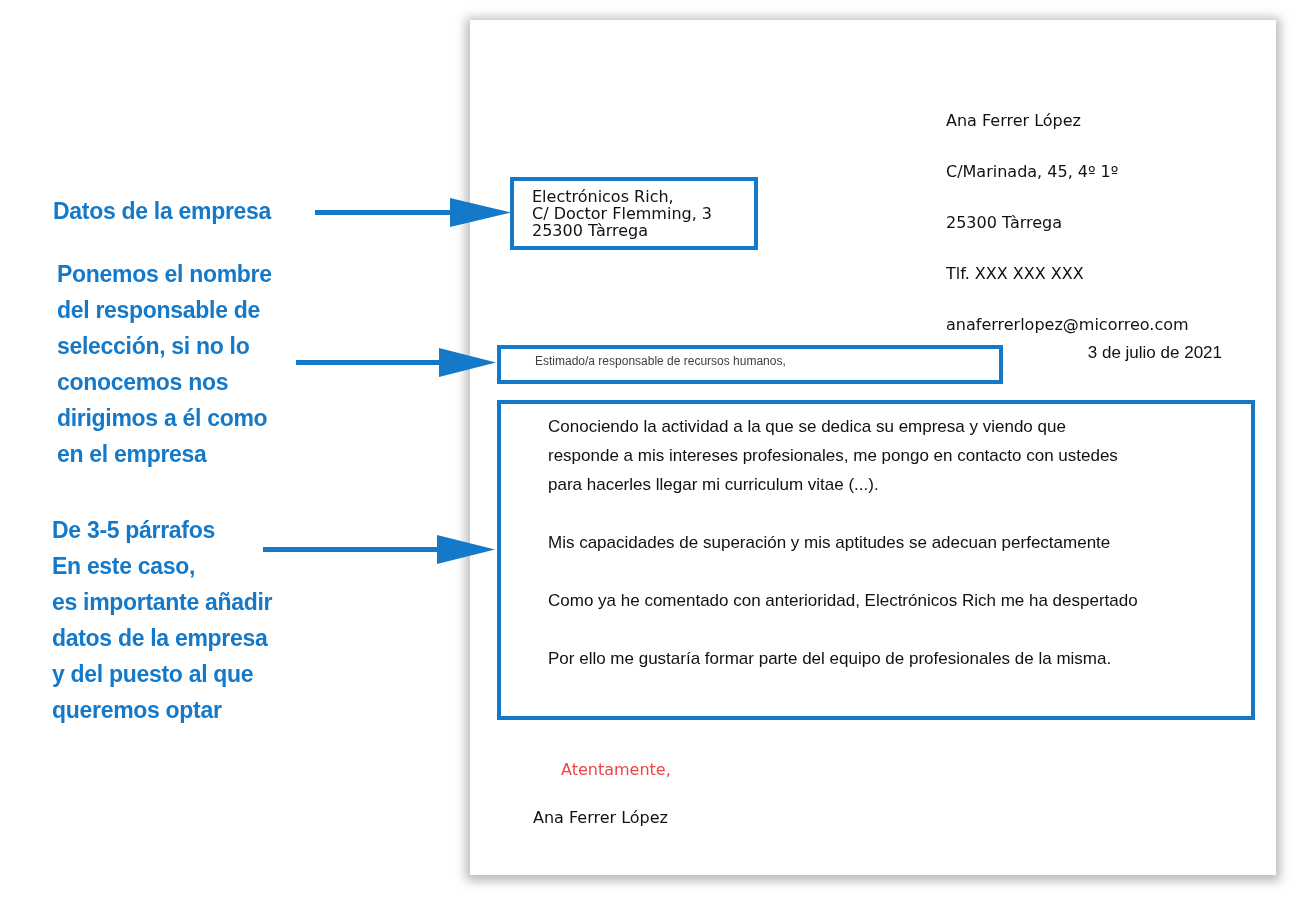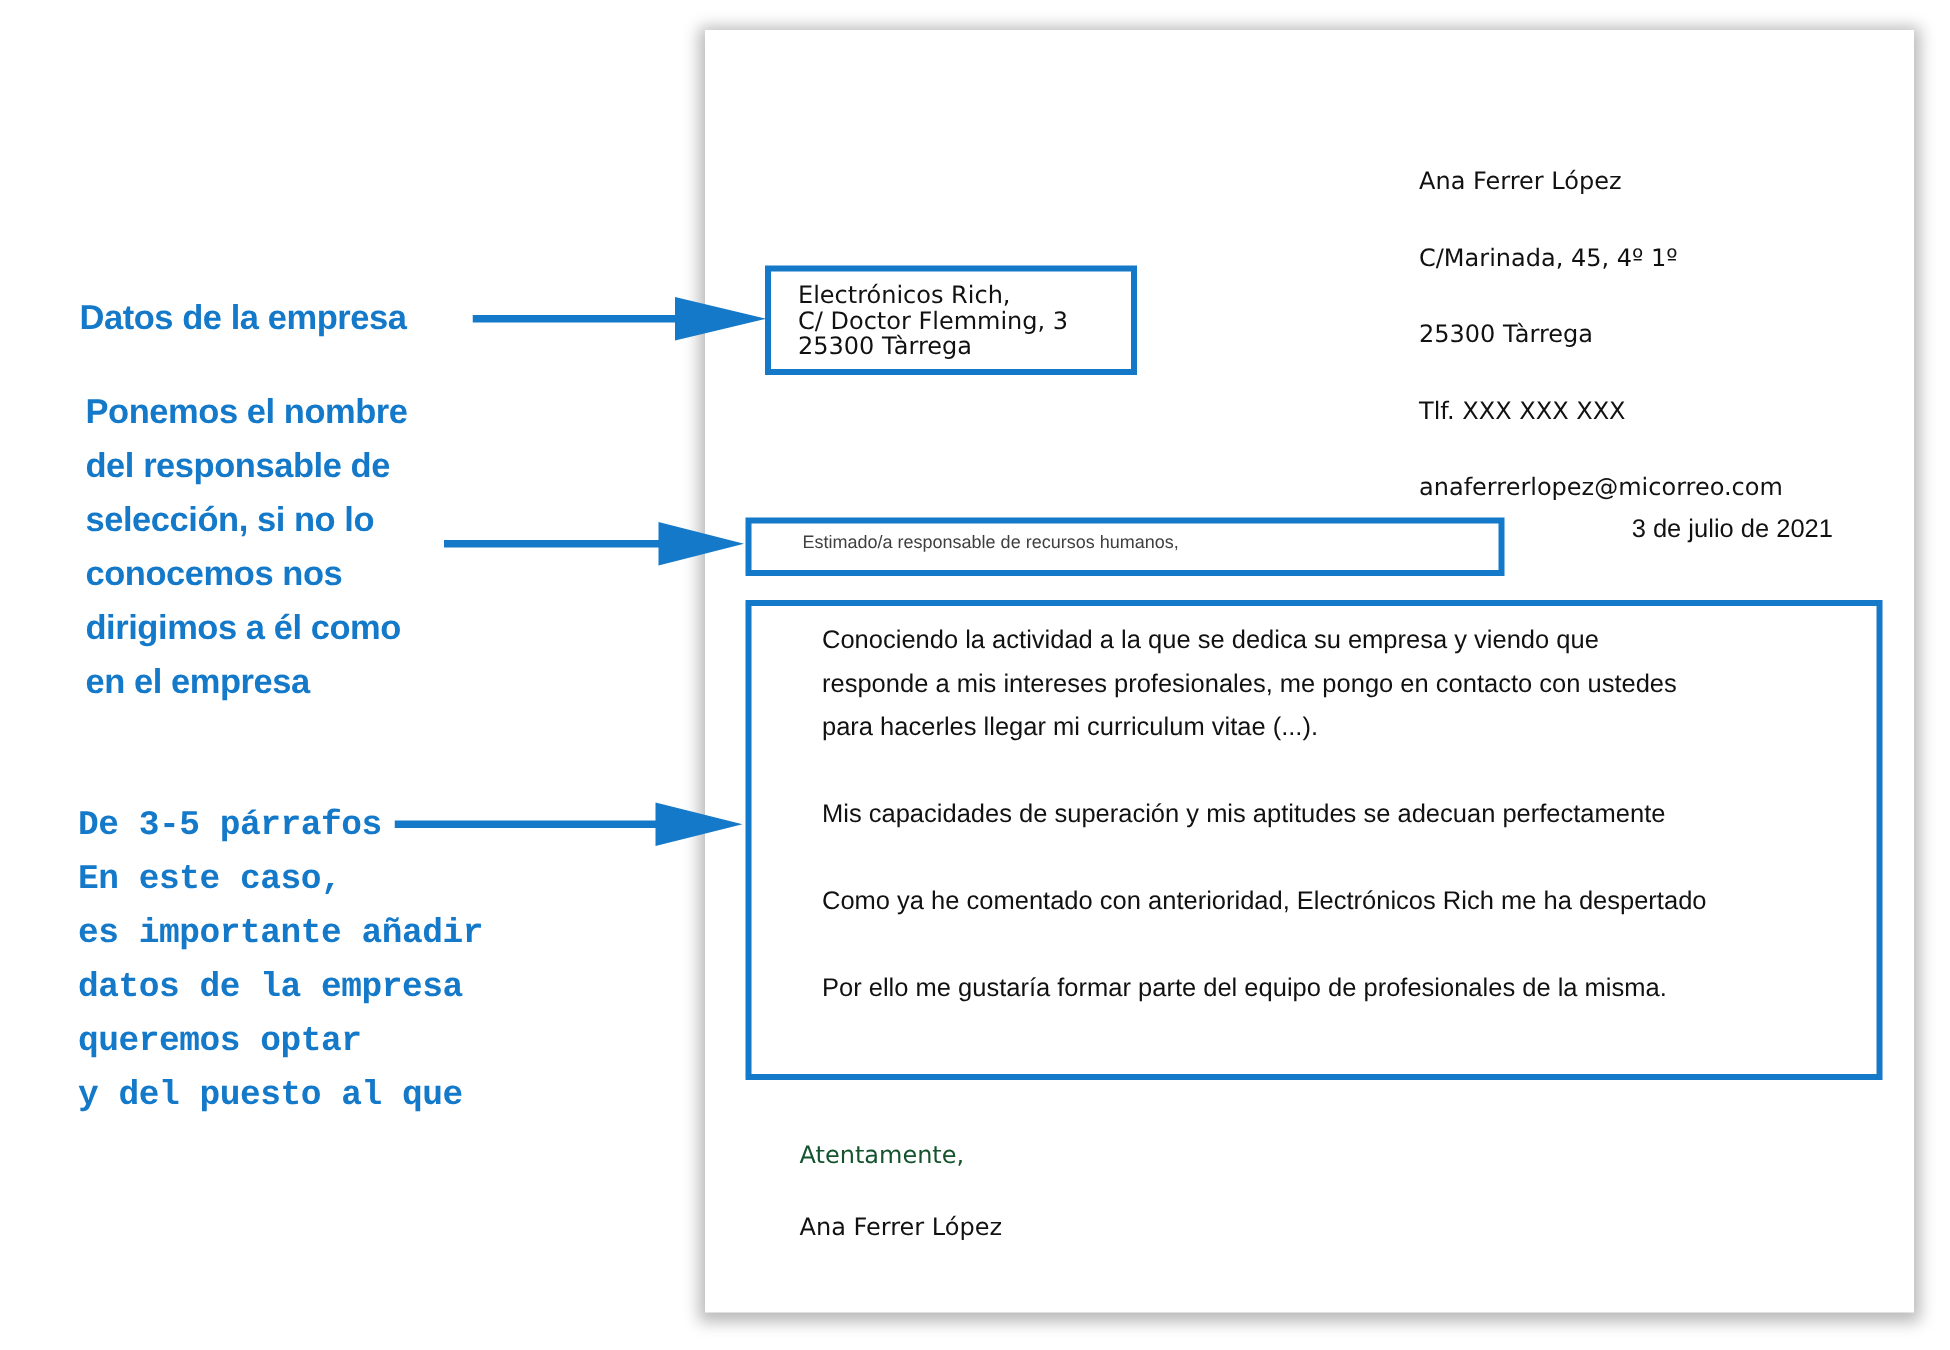--- a/index.html
+++ b/index.html
@@ -37,35 +37,35 @@
       position: absolute; left: 535px; top: 354px;
       font-family: "Liberation Sans", sans-serif; font-size: 12px; color:#404040;
     }
     .body-box { left: 497px; top: 400px; width: 758px; height: 320px; }
     .body-text {
       position: absolute; left: 548px; top: 412px; width: 720px;
       font-family: "Liberation Sans", sans-serif; font-size: 17px; line-height: 29px; color:#111;
     }
     .body-text p { margin: 0 0 29px 0; }
     .closing {
-      position: absolute; left: 533px; top: 760px;
-      font-family: "DejaVu Sans", sans-serif; font-size: 16px; color:#14532d;text-align:right;
+      position: absolute; left: 561px; top: 760px;
+      font-family: "DejaVu Sans", sans-serif; font-size: 16px; color:#ef4444;text-align:right;
     }
     .signature {
       position: absolute; left: 533px; top: 808px;
       font-family: "DejaVu Sans", sans-serif; font-size: 16px; color:#111;
     }
     .note {
       position: absolute; color: #1479C9; font-weight: bold;
       font-family: "Liberation Sans", sans-serif; font-size: 23px; line-height: 36px;
       letter-spacing: -0.3px;
     }
     .note-1 { left: 53px; top: 193px; }
     .note-2 { left: 57px; top: 256px; width: 260px; }
-    .note-3 { left: 52px; top: 532px; width: 280px; font-family: Liberation Mono, monospace; }
+    .note-3 { left: 52px; top: 512px; width: 280px; }
     .arrow { position: absolute; }
   </style>
 </head>
 <body>
 
 <div class="page"></div>
 
 <div class="sender">
   <div>Ana Ferrer López</div>
   <div>C/Marinada, 45, 4º 1º</div>
@@ -115,22 +115,22 @@
   <div>conocemos nos</div>
   <div>dirigimos a él como</div>
   <div>en el empresa</div>
 </div>
 
 <div class="note note-3">
   <div>De 3-5 párrafos</div>
   <div>En este caso,</div>
   <div>es importante añadir</div>
   <div>datos de la empresa</div>
+  <div>y del puesto al que</div>
   <div>queremos optar</div>
-  <div>y del puesto al que</div>
 </div>
 
 <svg class="arrow" style="left:315px;top:195px" width="200" height="36" viewBox="0 0 200 36">
   <rect x="0" y="15" width="140" height="5" fill="#1479C9"></rect>
   <polygon points="135,3 196,17.5 135,32" fill="#1479C9"></polygon>
 </svg>
 <svg class="arrow" style="left:296px;top:345px" width="205" height="36" viewBox="0 0 205 36">
   <rect x="0" y="15" width="150" height="5" fill="#1479C9"></rect>
   <polygon points="143,3 200,17.5 143,32" fill="#1479C9"></polygon>
 </svg>

